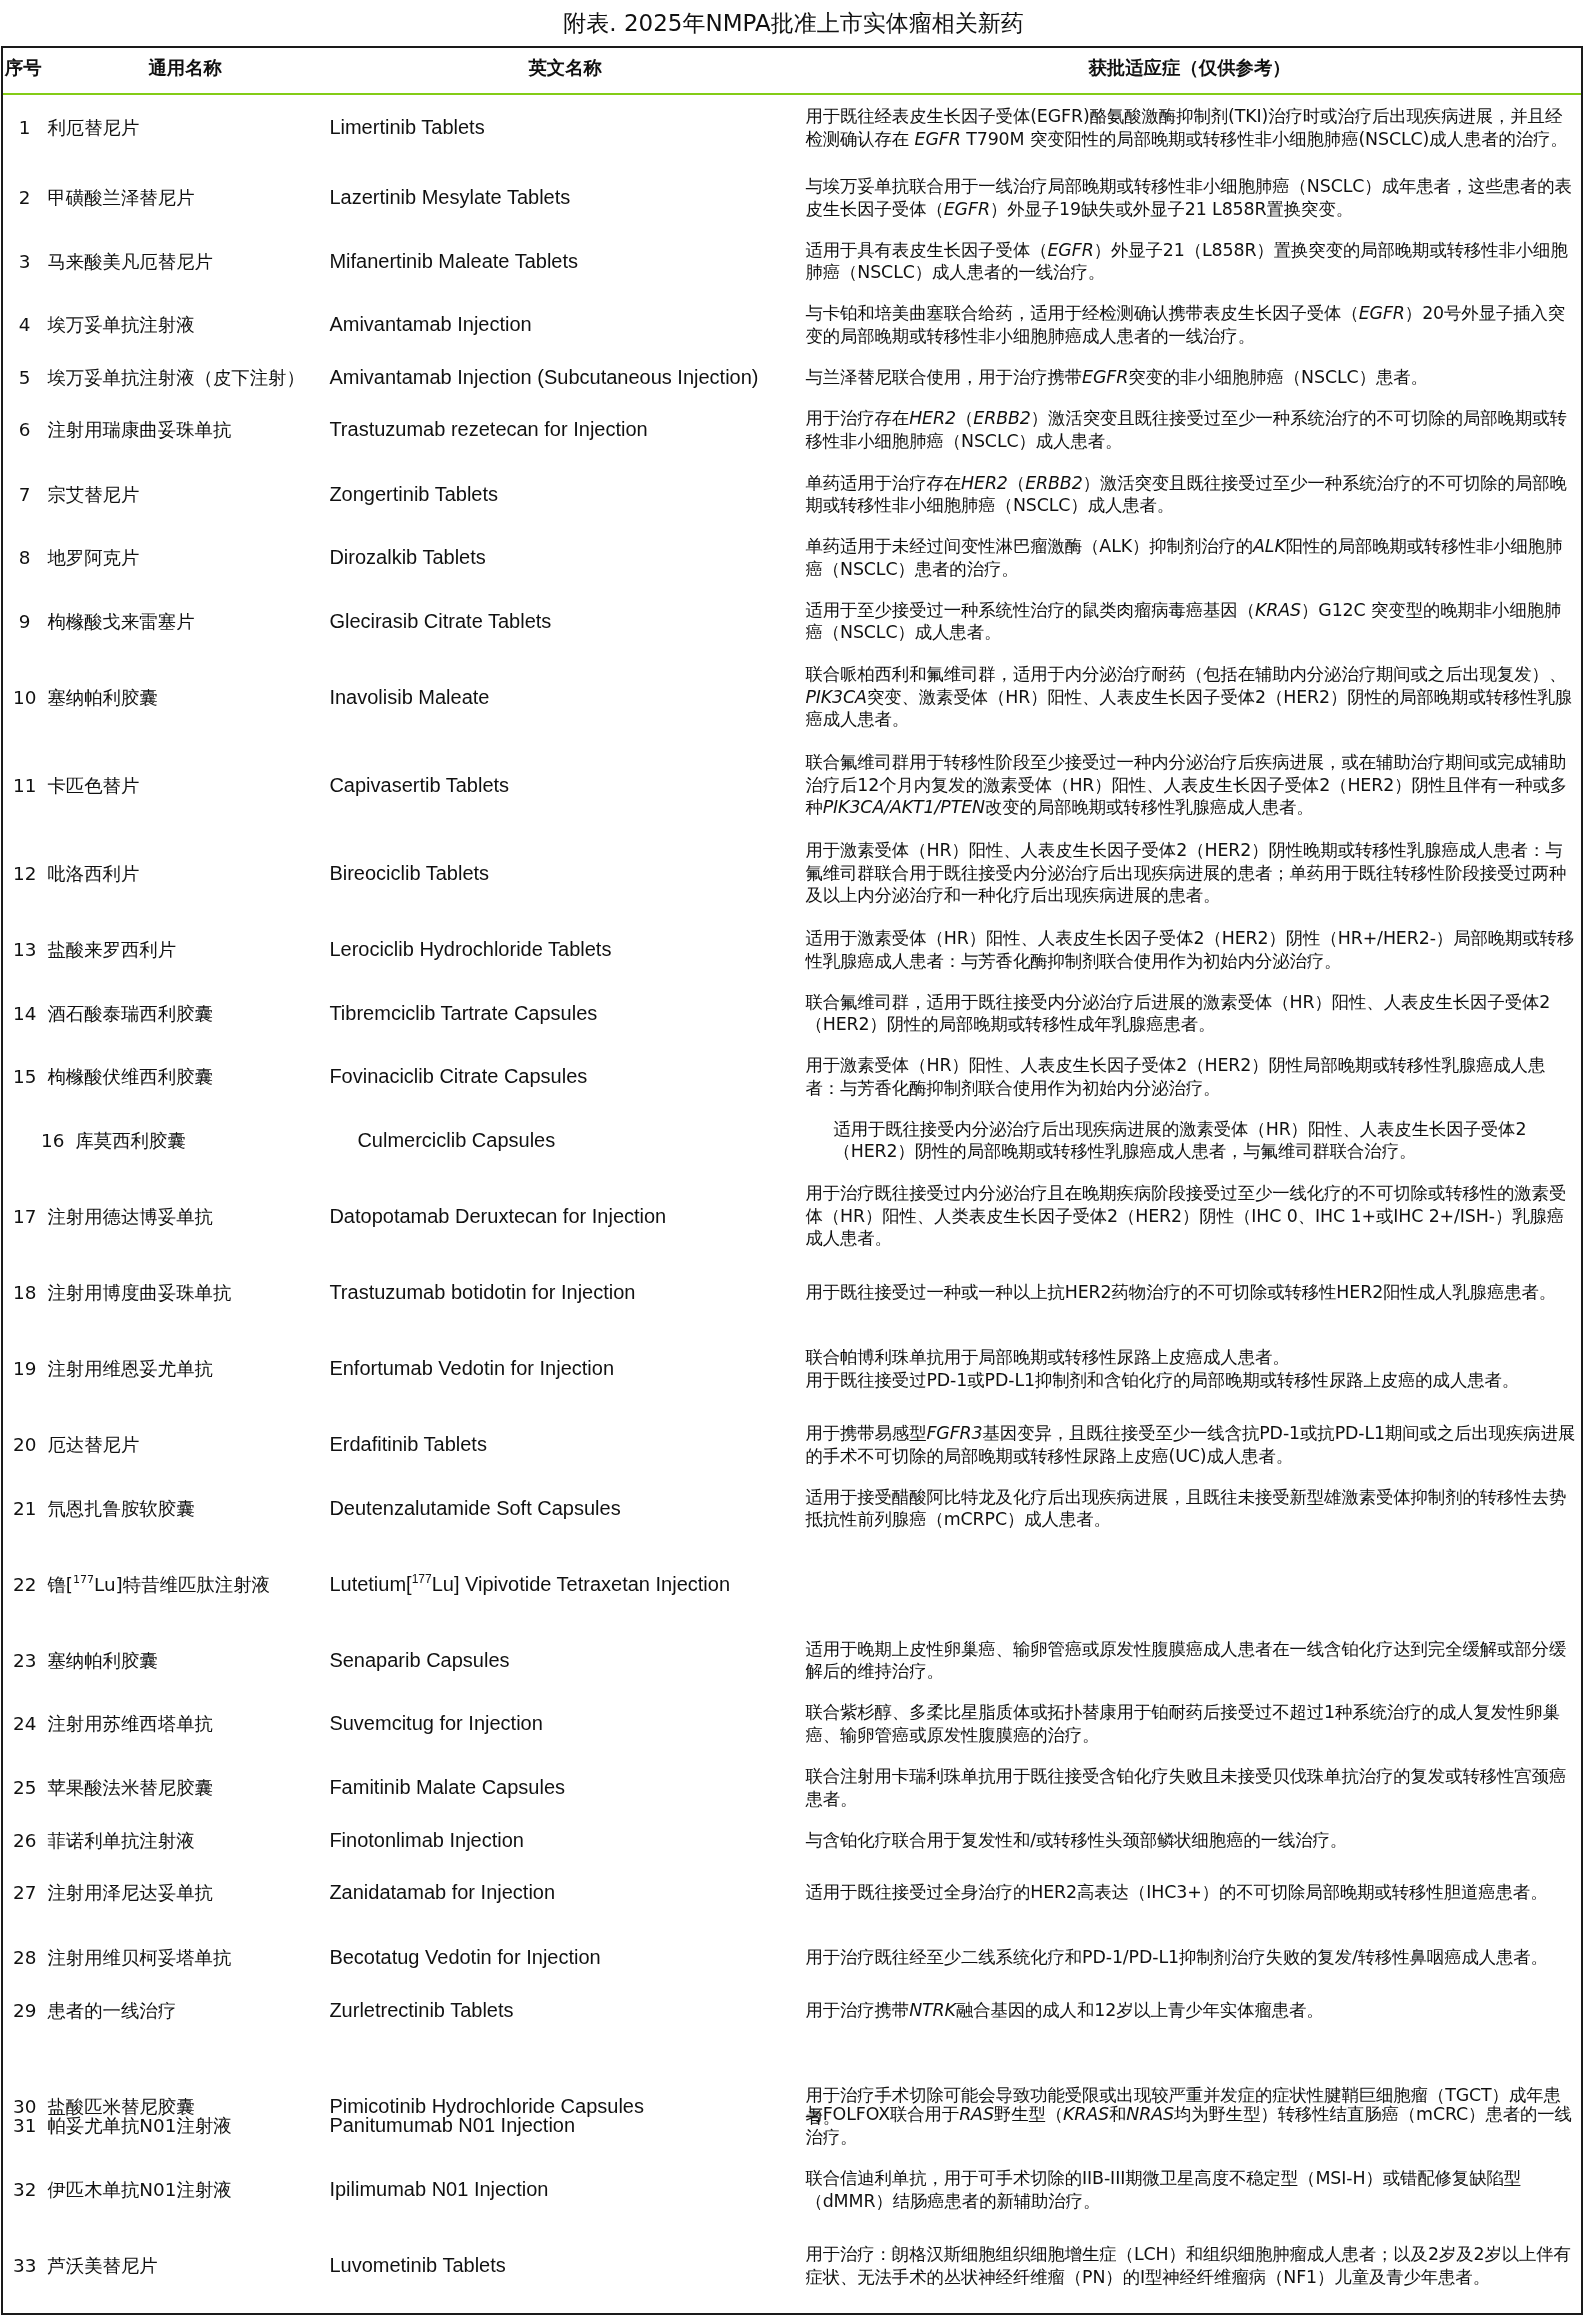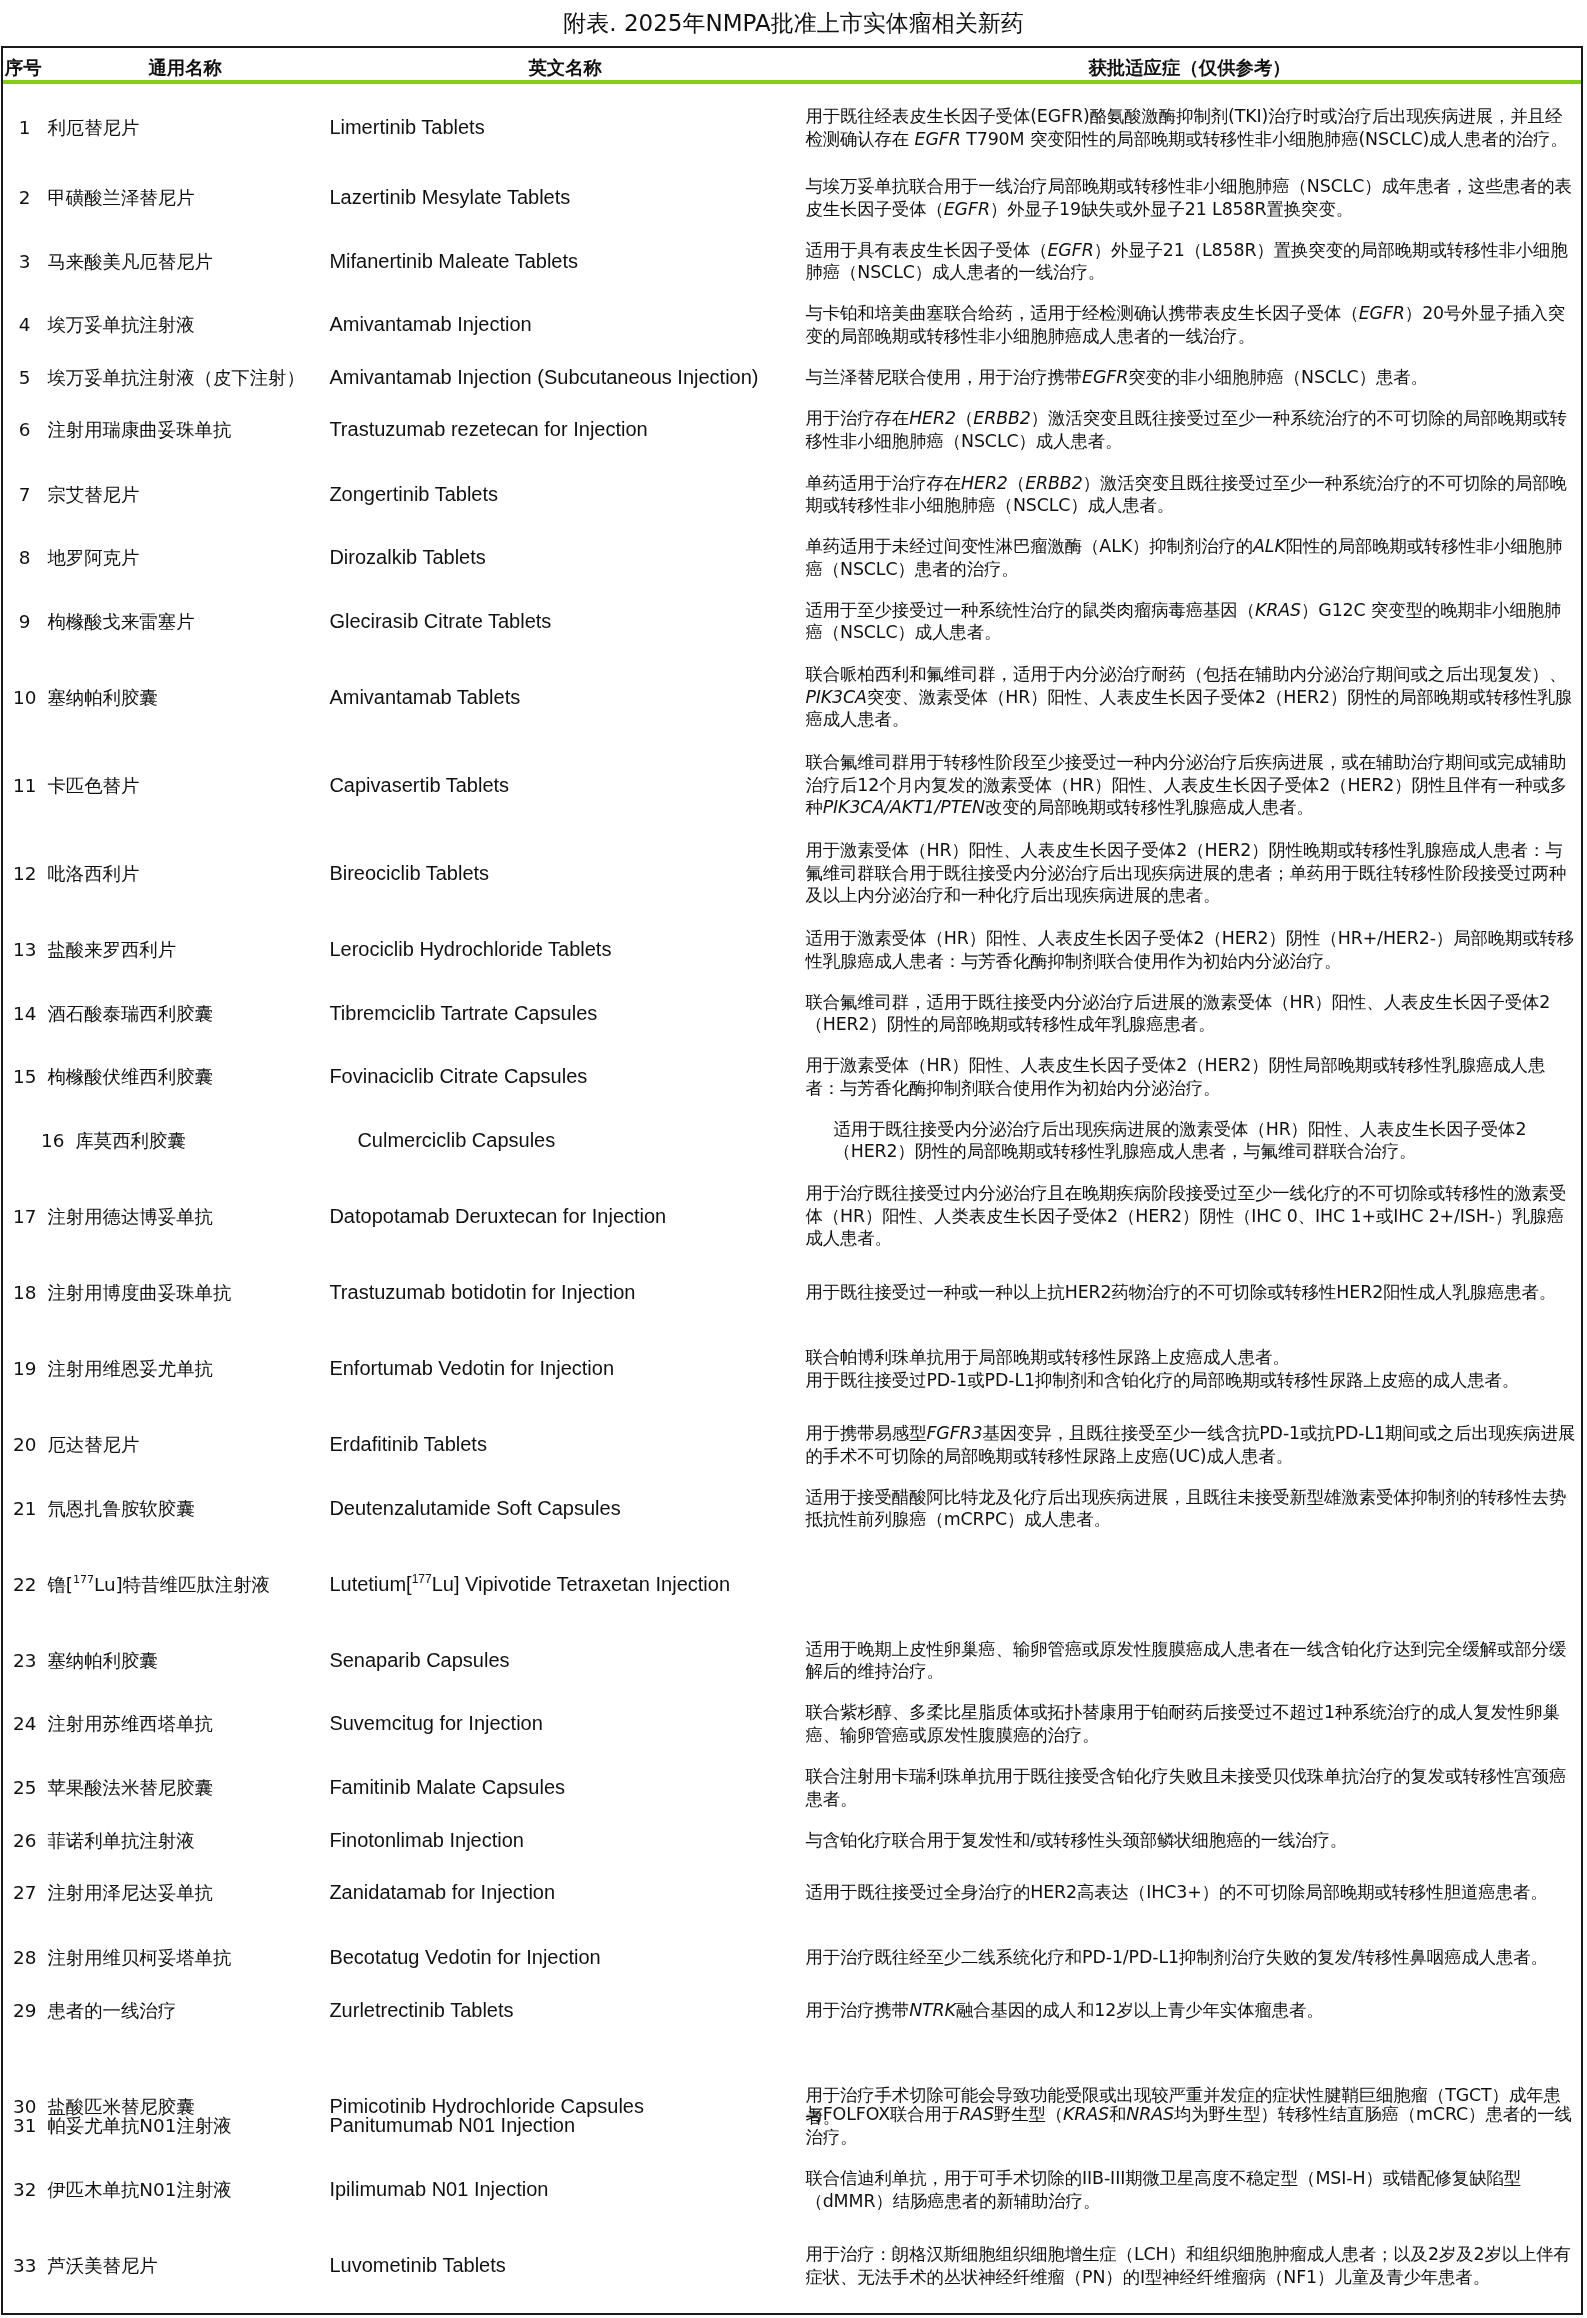--- a/index.html
+++ b/index.html
@@ -9,22 +9,22 @@
   }
   .title {
     position:absolute; left:0; top:8.2px; width:1587px; text-align:center;
     font-size:23px; font-weight:normal; letter-spacing:0px; line-height:30px;
   }
   .table-frame {
     position:absolute; left:1.4px; top:46px; width:1582px; height:2269px;
     border:2px solid #1a1a1a; box-sizing:border-box;
   }
   .header-row {
-    position:absolute; left:0; top:0; width:100%; height:36px;
-    border-bottom:4px solid #84cc16; box-sizing:border-box;
+    position:absolute; left:0; top:0; width:100%; height:47px;
+    border-bottom:2px solid #84cc16; box-sizing:border-box;
     font-size:18.4px; font-weight:bold;
   }
   .header-row span { position:absolute; top:6.8px; line-height:26px; }
   .h-num { left:1.4px; }
   .h-cn { left:145px; }
   .h-en { left:525px; }
   .h-ind { left:1085px; }
   .rows { position:absolute; left:0; top:41px; width:100%; }
   .row { position:absolute; left:0; width:100%; font-size:18.4px; }
   .row .num, .row .cn, .row .en {
@@ -104,21 +104,21 @@
       </div>
       <div class="row" style="top: 500px; height: 63px;">
         <div class="num">9</div>
         <div class="cn">枸橼酸戈来雷塞片</div>
         <div class="en">Glecirasib Citrate Tablets</div>
         <div class="ind">适用于至少接受过一种系统性治疗的鼠类肉瘤病毒癌基因（<i>KRAS</i>）G12C 突变型的晚期非小细胞肺癌（NSCLC）成人患者。</div>
       </div>
       <div class="row" style="top: 564px; height: 88px;">
         <div class="num">10</div>
         <div class="cn">塞纳帕利胶囊</div>
-        <div class="en">Amivantamab Tablets</div>
+        <div class="en">Inavolisib Maleate</div>
         <div class="ind">联合哌柏西利和氟维司群，适用于内分泌治疗耐药（包括在辅助内分泌治疗期间或之后出现复发）、<i>PIK3CA</i>突变、激素受体（HR）阳性、人表皮生长因子受体2（HER2）阴性的局部晚期或转移性乳腺癌成人患者。</div>
       </div>
       <div class="row" style="top: 652px; height: 88px;">
         <div class="num">11</div>
         <div class="cn">卡匹色替片</div>
         <div class="en">Capivasertib Tablets</div>
         <div class="ind">联合氟维司群用于转移性阶段至少接受过一种内分泌治疗后疾病进展，或在辅助治疗期间或完成辅助治疗后12个月内复发的激素受体（HR）阳性、人表皮生长因子受体2（HER2）阴性且伴有一种或多种<i>PIK3CA/AKT1/PTEN</i>改变的局部晚期或转移性乳腺癌成人患者。</div>
       </div>
       <div class="row" style="top: 740px; height: 88px;">
         <div class="num">12</div>

